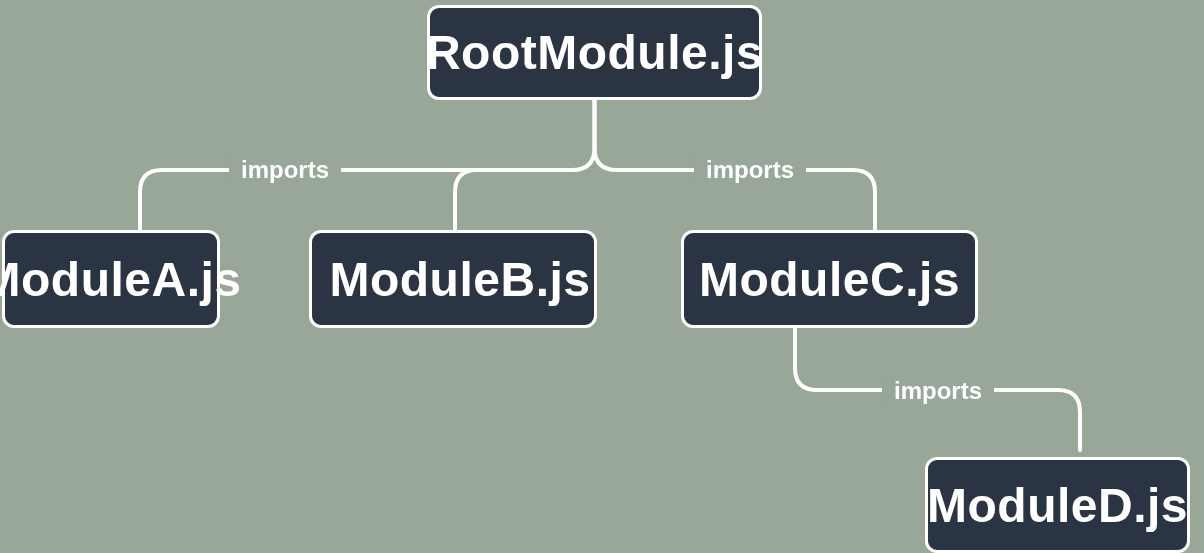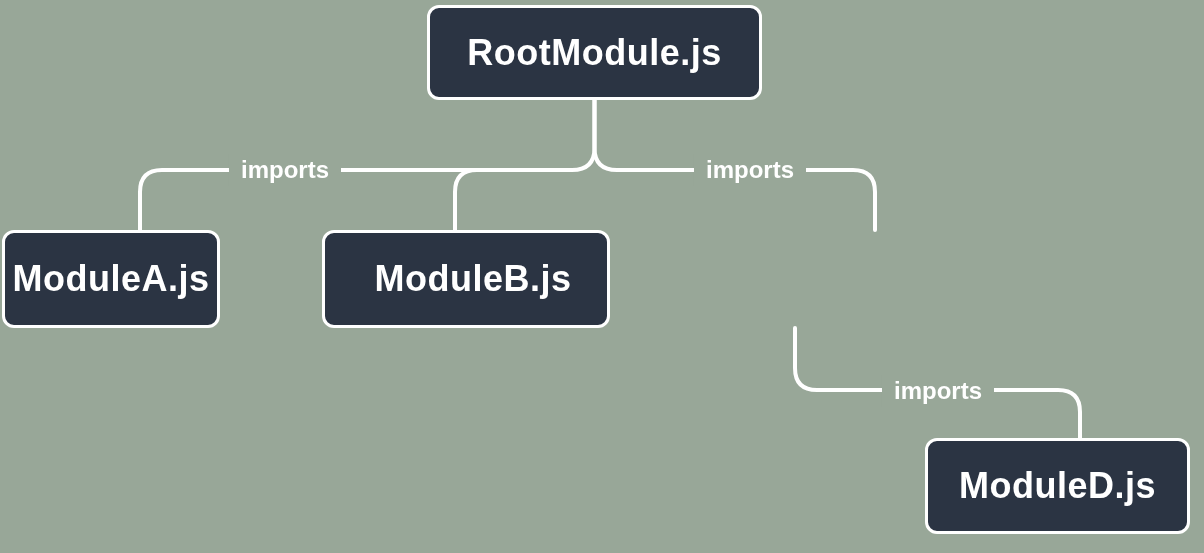--- a/index.html
+++ b/index.html
@@ -35,29 +35,29 @@
   .node{
     position:absolute;
     box-sizing:border-box;
     background:var(--node-fill);
     border:3px solid var(--node-border);
     border-radius:12px;
     color:var(--text);
     display:flex;
     align-items:center;
     justify-content:center;
-    font-size:36px;
+    font-size:48px;
     font-weight:700;
     letter-spacing:0.5px;
   }
   .node-root{left:427px;top:5px;width:335px;height:95px;}
   .node-a{left:2px;top:230px;width:218px;height:98px;}
-  .node-b{left:322px;top:230px;width:288px;height:98px;padding-left:14px;}
+  .node-b{left:309px;top:230px;width:288px;height:98px;padding-left:14px;}
   .node-c{left:681px;top:230px;width:297px;height:98px;}
-  .node-d{left:925px;top:438px;width:265px;height:96px;}
+  .node-d{left:925px;top:457px;width:265px;height:96px;}
   .edge-label{
     position:absolute;
     transform:translate(-50%,-50%);
     background:var(--bg);
     color:var(--text);
     font-size:24px;
     font-weight:700;
     padding:2px 12px;
     white-space:nowrap;
   }
@@ -86,16 +86,17 @@
   <div class="edge-label edge-label-right">imports</div>
 
   <div class="edge-label edge-label-cd">imports</div>
 
   <div class="node node-root">RootModule.js</div>
 
   <div class="node node-a">ModuleA.js</div>
 
   <div class="node node-b">ModuleB.js</div>
 
+  <div class="node node-c">ModuleC.js</div>
 
   <div class="node node-d">ModuleD.js</div>
 
 </div>
 
 </body></html>

